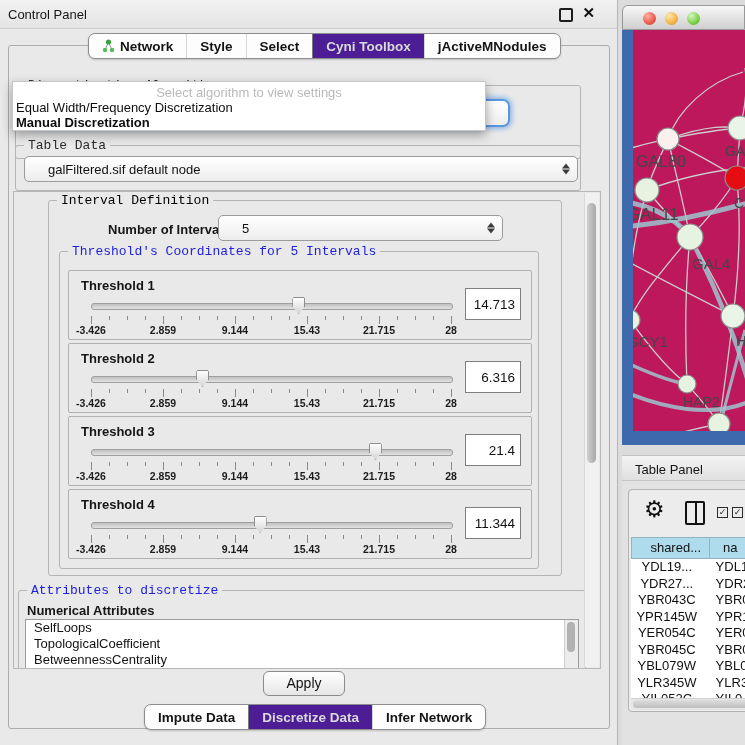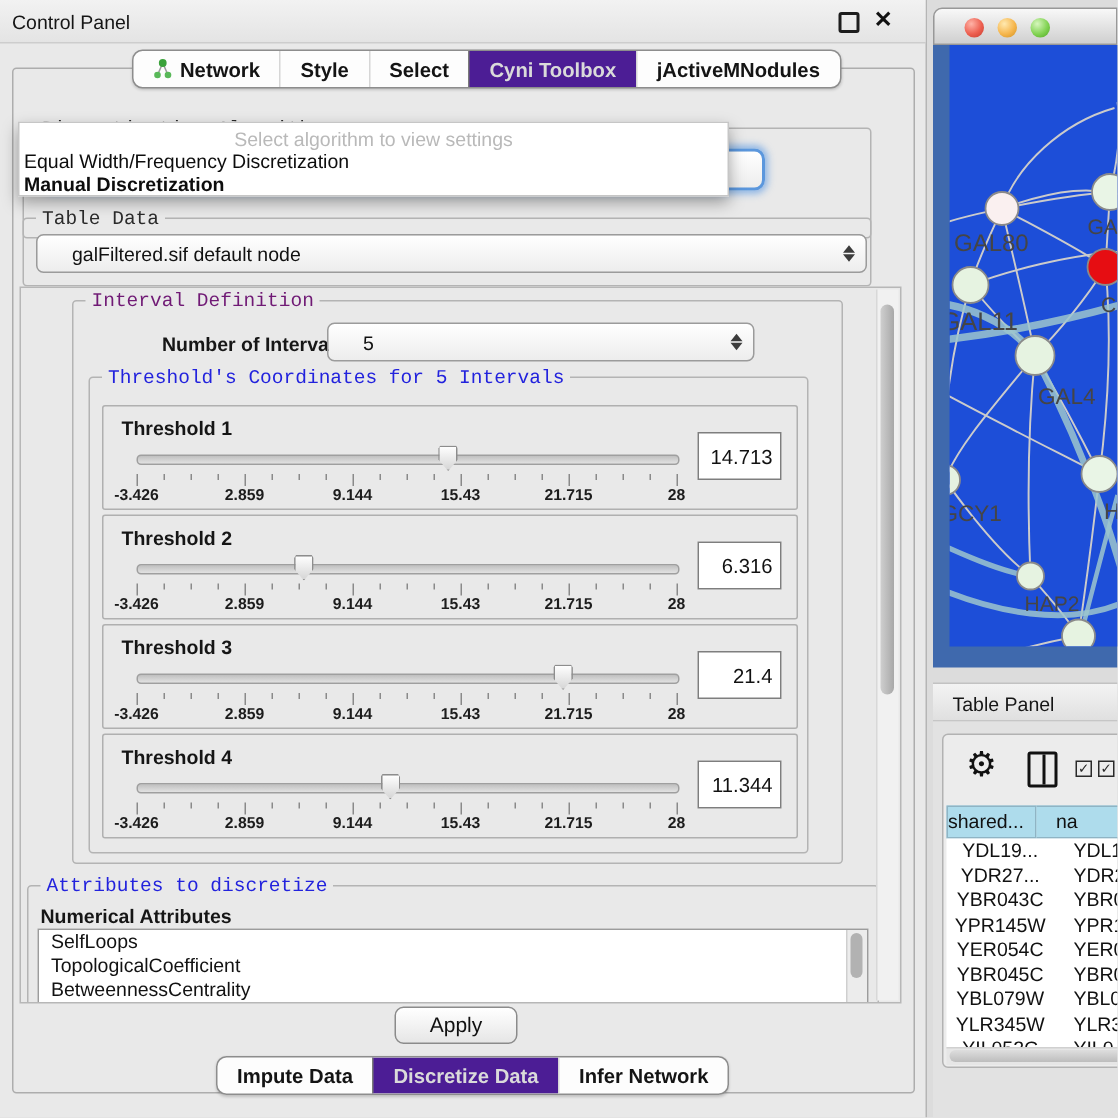--- a/index.html
+++ b/index.html
@@ -16,21 +16,21 @@
   .tabstrip{position:absolute;display:flex;border:1px solid #8d8d8d;border-radius:7px;overflow:hidden;background:#fdfdfd;box-shadow:0 1px 2px rgba(0,0,0,.18);z-index:6;}
   .tabstrip .tab{padding:0 13px;height:24px;display:flex;align-items:center;gap:5px;font-size:13.5px;font-weight:bold;color:#141414;border-left:1px solid #d6d6d6;white-space:nowrap;}
   .tabstrip .tab:first-child{border-left:none;}
   .tabstrip .tab.selected{background:#4c1d95;color:#dadada;border-left-color:#7a7a7a;}
   #top-tabs{left:88px;top:33px;}
   #bottom-tabs{left:135px;top:658px;}
   
   .content-panel{position:absolute;left:8px;top:45px;width:600px;height:682px;border:1px solid #adadad;border-radius:3px;background:#e9e9e9;}
   .group{position:absolute;border:1px solid #b4b4b4;border-radius:3px;}
   .legend{position:absolute;top:-8px;left:8px;background:#e9e9e9;padding:0 4px;font-size:13px;white-space:nowrap;font-family:Liberation Mono, monospace;}
-  .legend.green{color:#701a75;}
+  .legend.green{color:#000000;}
   .legend.blue{color:#2222dd;}
   .legend.dark{color:#2b2b2b;}
   
   .combo{position:absolute;border:1px solid #9b9b9b;border-radius:5px;background:linear-gradient(#ffffff,#ededed);font-size:13px;color:#111;display:flex;align-items:center;padding-left:23px;box-sizing:border-box;}
   .stepper{position:absolute;right:7px;top:50%;transform:translateY(-50%);display:flex;flex-direction:column;gap:1px;}
   .stepper b{width:0;height:0;border-left:4px solid transparent;border-right:4px solid transparent;}
   .stepper .up{border-bottom:5px solid #3c3c3c;}
   .stepper .dn{border-top:5px solid #3c3c3c;}
   .focus-ring{border:2px solid #5b97dd;box-shadow:0 0 5px 2px rgba(96,155,227,.65);}
   
@@ -62,33 +62,33 @@
   
   .apply-btn{position:absolute;left:254px;top:625px;width:80px;height:23px;border:1px solid #8b8b8b;border-radius:6px;background:linear-gradient(#ffffff,#e6e6e6);font-size:14px;color:#111;text-align:center;line-height:22px;}
   
   .net-win{position:absolute;left:622px;top:5px;width:123px;height:440px;}
   .net-titlebar{position:absolute;left:0;top:0;right:0;height:25px;background:linear-gradient(#f8f8f8,#cfcfcf);border:1px solid #989898;border-radius:6px 0 0 0;box-sizing:border-box;}
   .light{position:absolute;top:6px;width:13px;height:13px;border-radius:50%;}
   .light.red{background:radial-gradient(circle at 35% 30%,#ffb3a7,#ed5f50 55%,#c33b2e);}
   .light.yellow{background:radial-gradient(circle at 35% 30%,#ffe9b0,#f6b64d 55%,#cf8f1f);}
   .light.green{background:radial-gradient(circle at 35% 30%,#d6f6bd,#82d353 55%,#4ca41f);}
   .net-body{position:absolute;left:0;top:25px;right:0;bottom:0;background:#3f69ad;}
-  .net-canvas{position:absolute;left:11px;top:0;width:112px;height:401px;background:#1d4ed8;overflow:hidden;}
+  .net-canvas{position:absolute;left:11px;top:0;width:112px;height:401px;background:#be185d;overflow:hidden;}
   
   .tp-bar{position:absolute;left:622px;top:455px;width:123px;height:26px;background:linear-gradient(#f3f3f3,#e0e0e0);border-top:1px solid #c2c2c2;border-bottom:1px solid #c6c6c6;box-sizing:border-box;}
   .tp-title{position:absolute;left:13px;top:6px;font-size:13px;color:#161616;}
   .tp-area{position:absolute;left:622px;top:481px;width:123px;height:264px;background:#e2e2e2;overflow:hidden;}
   .tp-box{position:absolute;left:6px;top:8px;width:132px;height:221px;background:#ececec;border:1px solid #b2b2b2;border-radius:4px;overflow:hidden;}
   .gear{position:absolute;left:15px;top:6px;font-size:23px;color:#111;}
   .split-icon{position:absolute;left:56px;top:11px;width:16px;height:20px;border:2px solid #111;border-radius:2px;}
   .split-icon i{position:absolute;left:50%;top:0;bottom:0;width:2px;background:#111;}
   .cb{position:absolute;top:17px;width:9px;height:9px;border:1.5px solid #2a2a2a;font-size:9px;line-height:9px;color:#2a2a2a;text-align:center;}
   .tp-header{position:absolute;left:2px;top:47px;height:22px;display:flex;}
   .tp-hcell{background:#aedcec;border:1px solid #8fb4c4;box-sizing:border-box;font-size:13px;color:#111;line-height:20px;}
-  .tp-hcell.c1{width:60px;text-align:right;padding-right:8px;}
+  .tp-hcell.c1{width:79px;text-align:right;padding-right:8px;}
   .tp-hcell.c2{width:60px;padding-left:13px;border-left:none;}
   .tp-rows{position:absolute;left:2px;top:69px;width:139px;height:139px;overflow:hidden;background:#fff;}
   .tp-row{display:flex;height:16.5px;font-size:13px;color:#111;}
   .tp-row .c1{width:79px;text-align:center;}
   .tp-row .c2{width:60px;padding-left:13px;}
   .tp-hsb{position:absolute;left:2px;top:208px;width:139px;height:11px;background:#e6e6e6;border-top:1px solid #d0d0d0;}
   .tp-hsb .thumb{position:absolute;left:2px;right:8px;top:1px;height:8px;background:linear-gradient(#dedede,#bdbdbd);border-radius:4px;}
 </style>
 </head>
 <body>

